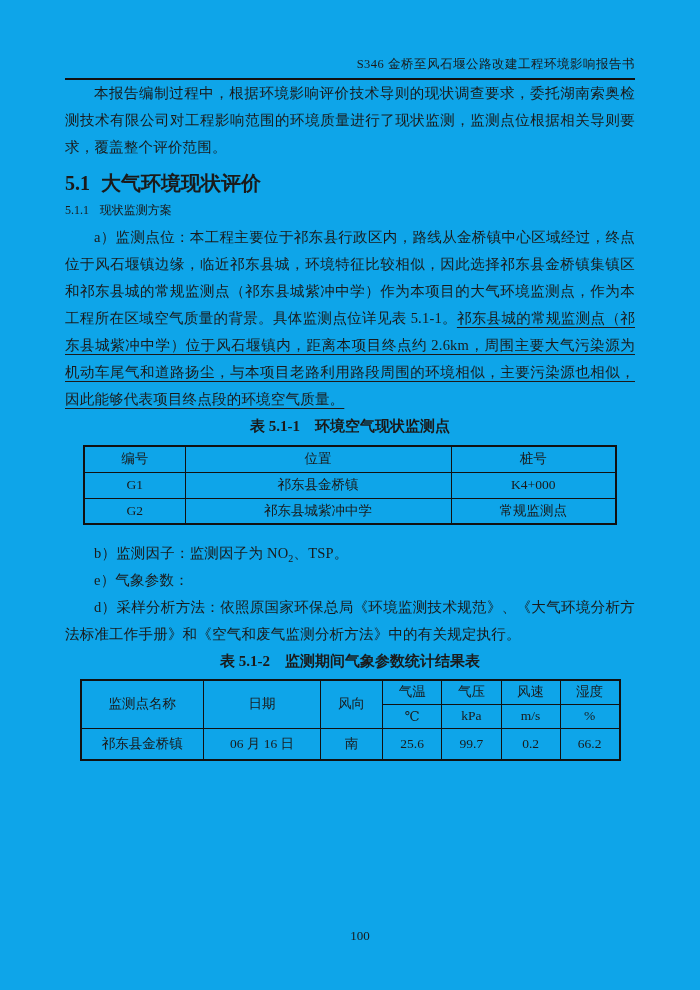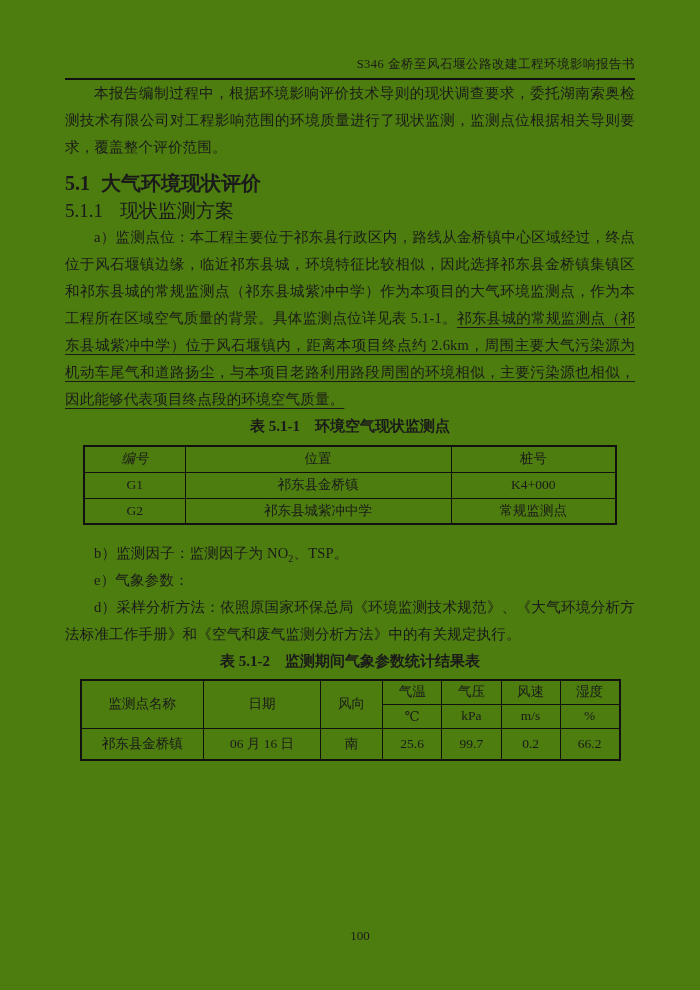--- a/index.html
+++ b/index.html
@@ -7,21 +7,21 @@
     padding: 0;
     background: #e8e8e8;
     font-family: "Liberation Serif", "DejaVu Serif", serif;
     color: #1a1a1a;
   }
   .page {
     position: relative;
     width: 700px;
     height: 990px;
     margin: 0 auto;
-    background: #4d7c0f;
+    background: #0ea5e9;
     box-sizing: border-box;
     padding: 56px 65px 0 65px;
     overflow: hidden;
   }
   
   .running-head {
     text-align: right;
     font-size: 12.5px;
     line-height: 16px;
     padding-bottom: 6px;
@@ -37,21 +37,21 @@
   }
   .h1 .num-gap { margin-left: 1.4em; }
   .h2 {
     margin-top: 9px;
     font-size: 20px;
     font-weight: bold;
     line-height: 27px;
   }
   .h2 .num-gap { margin-left: 0.55em; }
   .h3 {
-    font-size: 19px;
+    font-size: 12px;
     font-weight: normal;
     line-height: 27px;
   }
   .h3 .num-gap { margin-left: 0.9em; }
   
   .para {
     margin: 0;
     font-size: 14.5px;
     line-height: 27px;
     text-align: justify;
@@ -83,21 +83,21 @@
     text-align: center;
     vertical-align: middle;
     padding: 0 2px;
     box-sizing: border-box;
   }
   .tbl-air {
     width: 534px;
     margin: 5px auto 0 auto;
   }
   .tbl-air th, .tbl-air td { height: 26px; }
-  .tbl-air .col-id   { width: 19%; font-style: italic; }
+  .tbl-air .col-id   { width: 19%; }
   .tbl-air .col-loc  { width: 50%; }
   .tbl-air .col-pile { width: 31%; }
   .tbl-met {
     width: 541px;
     margin: 4px auto 0 auto;
   }
   .tbl-met thead th { height: 24px; }
   .tbl-met tbody td { height: 32px; }
   .tbl-met .col-site { width: 22.8%; }
   .tbl-met .col-date { width: 21.8%; }

